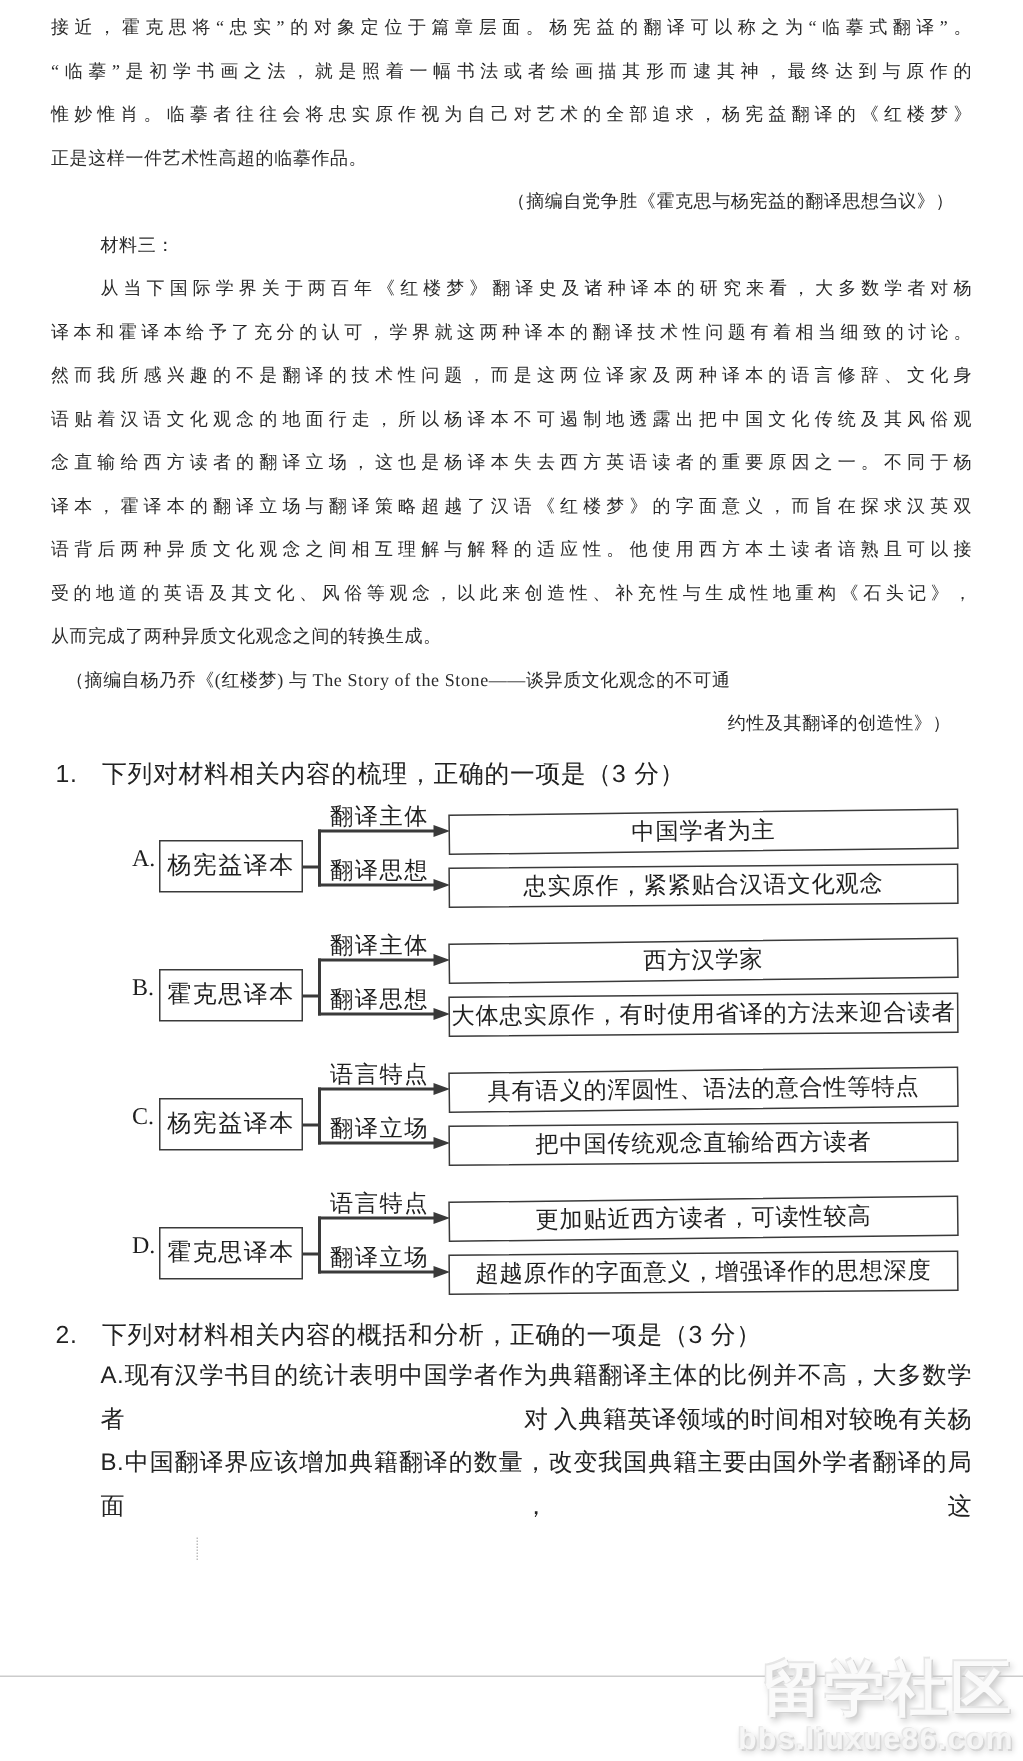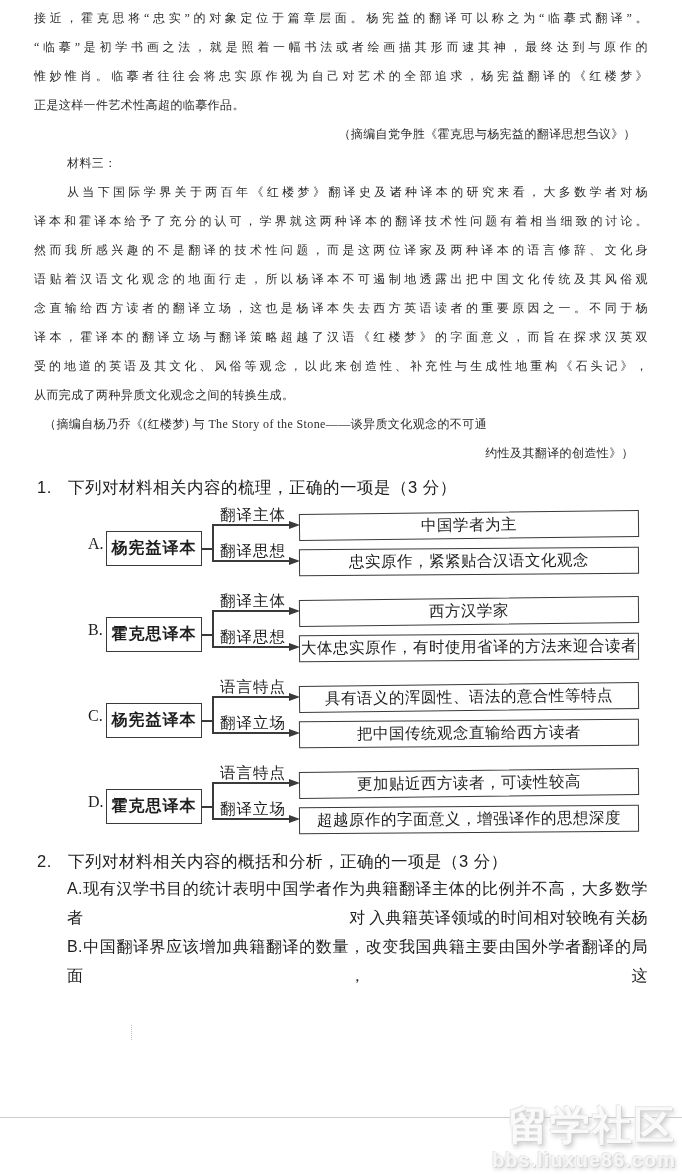--- a/index.html
+++ b/index.html
@@ -23,21 +23,21 @@
   .opt-ln.c2{padding-left:50px;text-align:right;}
   .opt-ln.full{text-align:justify;text-align-last:justify;}
   
   .opt-row{position:relative;height:78px;margin-bottom:8px;
            font-family:"Liberation Sans",sans-serif;color:#1f1f1f;}
   .opt-letter{position:absolute;left:54px;top:31px;font-size:16px;
               font-family:"Liberation Serif",serif;}
   .subj-box{position:absolute;left:72px;top:27px;width:96px;height:35px;
             border:1.6px solid #3a3a3a;display:flex;align-items:center;
             justify-content:center;font-size:16px;letter-spacing:1px;
-            box-sizing:border-box;font-weight:bold;}
+            box-sizing:border-box;}
   .stub{position:absolute;left:168px;top:44px;width:11px;height:1.6px;background:#3a3a3a;}
   .vline{position:absolute;left:178px;top:20px;width:1.6px;height:38px;background:#3a3a3a;}
   .hline{position:absolute;left:178px;width:80px;height:1.6px;background:#3a3a3a;}
   .hline.top{top:20px;} .hline.bot{top:56px;}
   .arrow{position:absolute;left:255px;width:0;height:0;
          border-left:11px solid #3a3a3a;border-top:4.5px solid transparent;
          border-bottom:4.5px solid transparent;}
   .arrow.top{top:16.5px;} .arrow.bot{top:52.5px;}
   .br-label{position:absolute;left:186px;font-size:15.5px;letter-spacing:1px;font-weight:500;}
   .br-label.top{top:1px;} .br-label.bot{top:37px;}
@@ -72,20 +72,21 @@
   <div class="ln right">（摘编自党争胜《霍克思与杨宪益的翻译思想刍议》）</div>
 
   <div class="ln ind2">材料三：</div>
 
   <div class="ln full ind2">从当下国际学界关于两百年《红楼梦》翻译史及诸种译本的研究来看，大多数学者对杨</div>
   <div class="ln full">译本和霍译本给予了充分的认可，学界就这两种译本的翻译技术性问题有着相当细致的讨论。</div>
   <div class="ln full">然而我所感兴趣的不是翻译的技术性问题，而是这两位译家及两种译本的语言修辞、文化身</div>
   <div class="ln full">语贴着汉语文化观念的地面行走，所以杨译本不可遏制地透露出把中国文化传统及其风俗观</div>
   <div class="ln full">念直输给西方读者的翻译立场，这也是杨译本失去西方英语读者的重要原因之一。不同于杨</div>
   <div class="ln full">译本，霍译本的翻译立场与翻译策略超越了汉语《红楼梦》的字面意义，而旨在探求汉英双</div>
+  <div class="ln full">语背后两种异质文化观念之间相互理解与解释的适应性。他使用西方本土读者谙熟且可以接</div>
   <div class="ln full">受的地道的英语及其文化、风俗等观念，以此来创造性、补充性与生成性地重构《石头记》，</div>
   <div class="ln">从而完成了两种异质文化观念之间的转换生成。</div>
 
   <div class="ln ind1">（摘编自杨乃乔《(红楼梦) 与 The Story of the Stone——谈异质文化观念的不可通</div>
   <div class="ln right2">约性及其翻译的创造性》）</div>
 
   <div class="q-row q1">
     <span class="q-num">1.</span>
     <span>下列对材料相关内容的梳理，正确的一项是（3 分）</span>
   </div>

